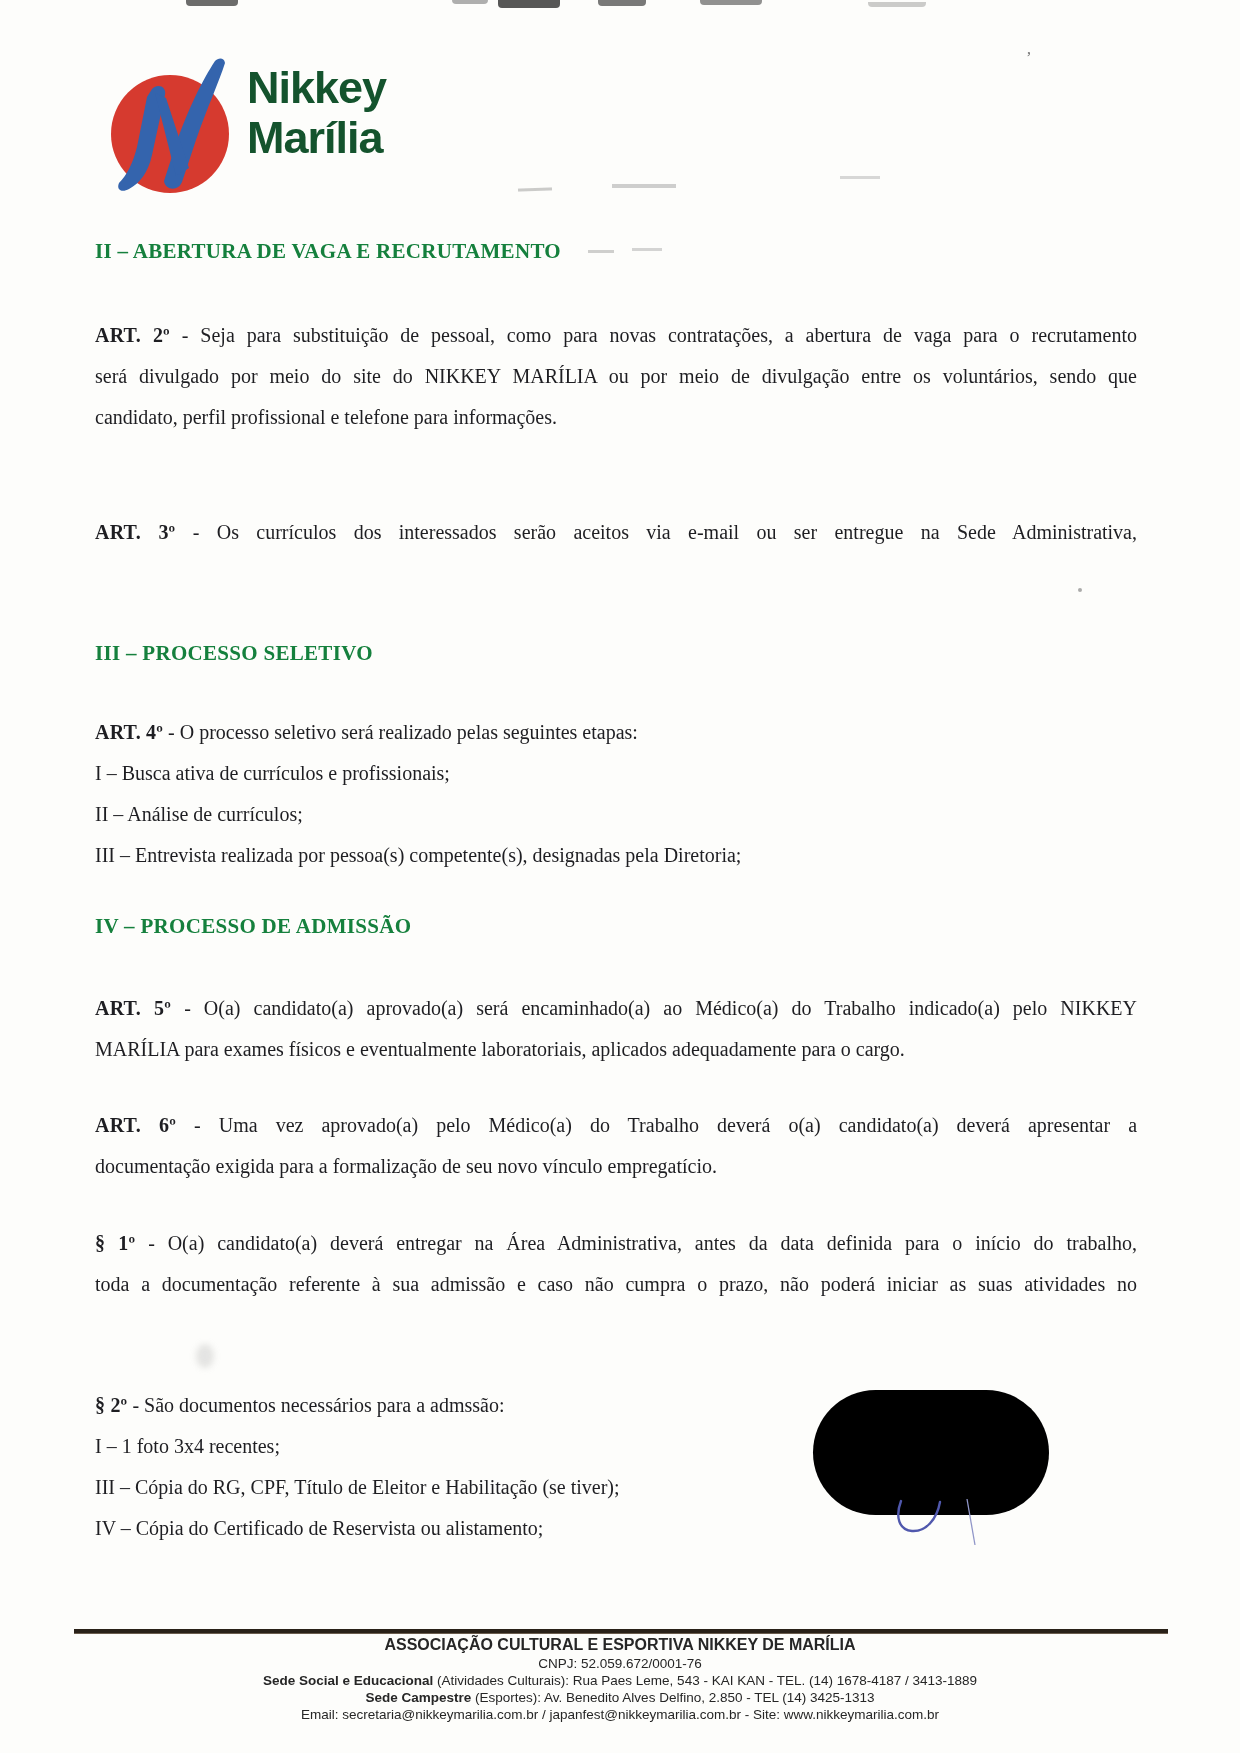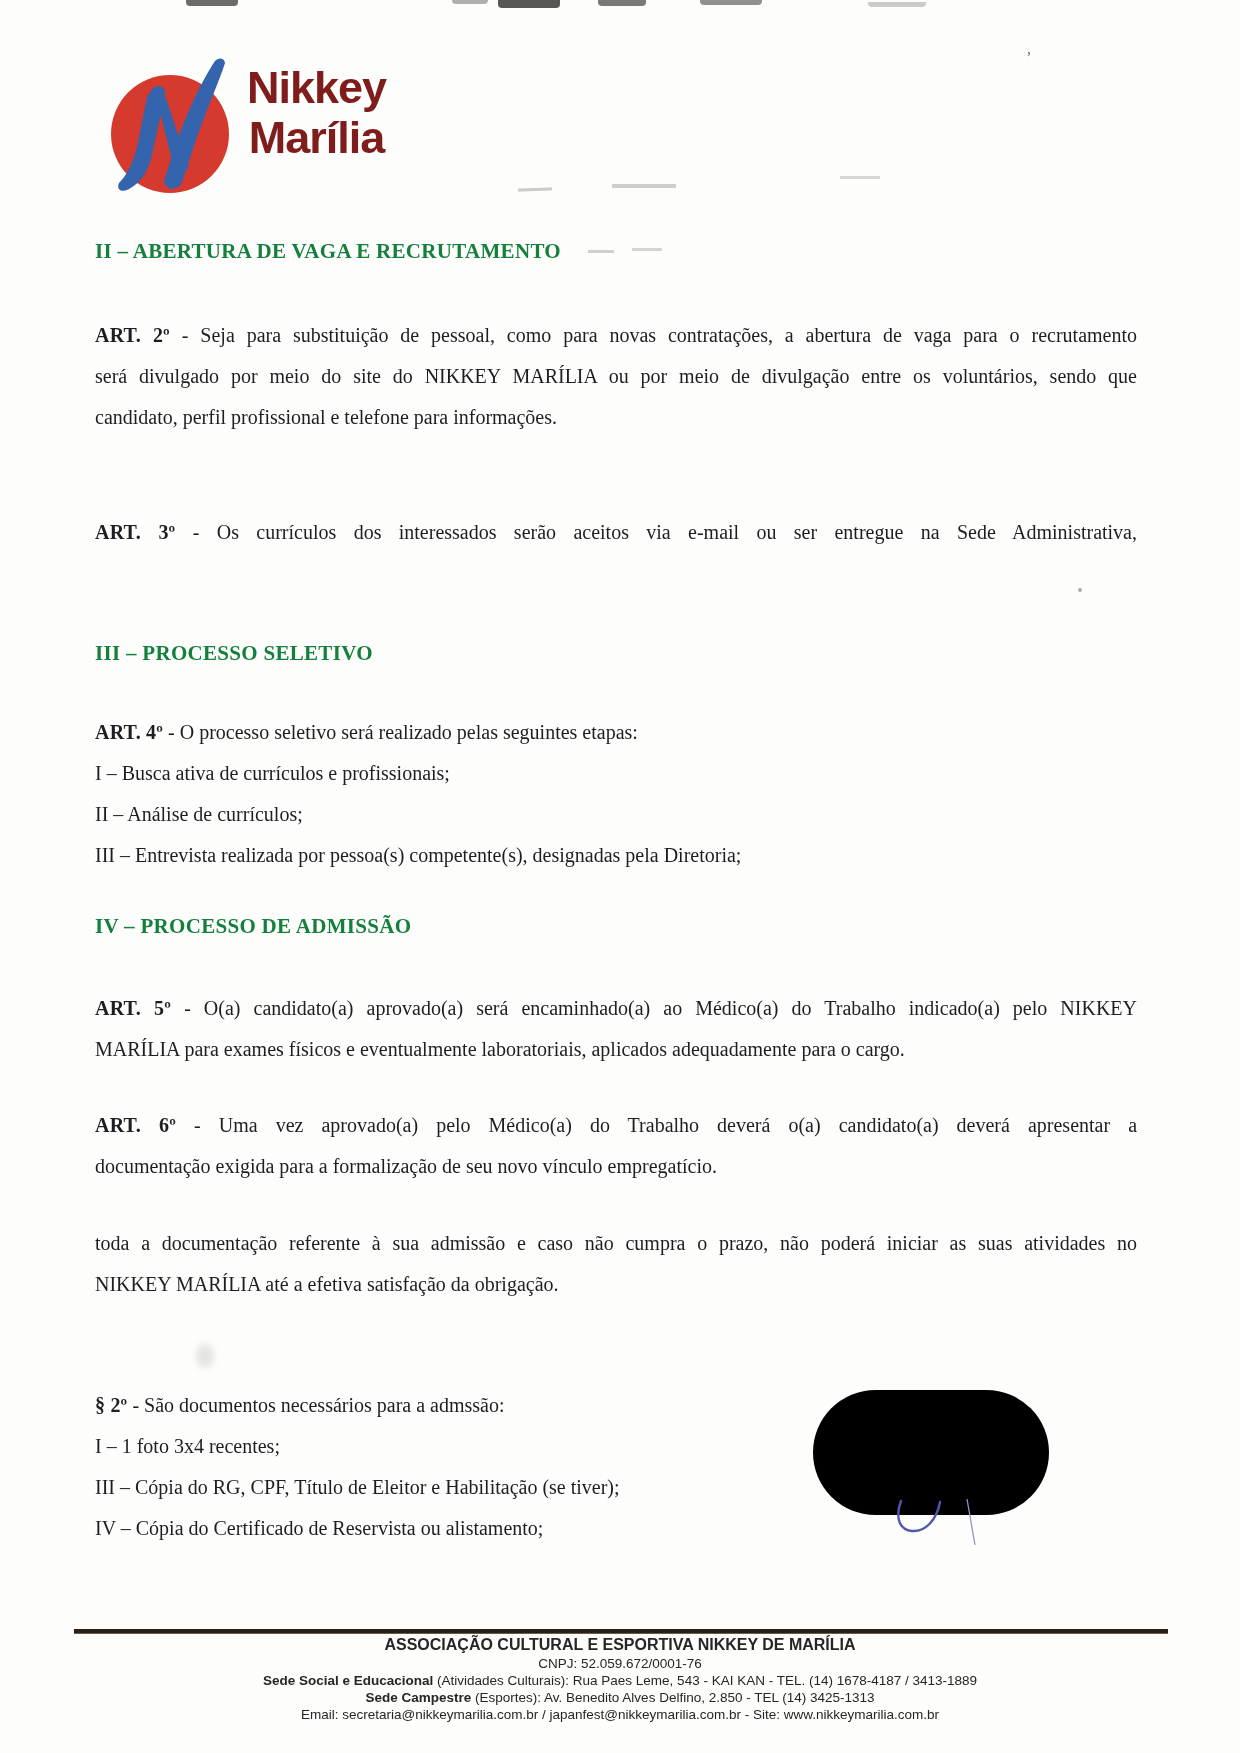--- a/index.html
+++ b/index.html
@@ -64,21 +64,21 @@
   <div class="dot"></div>
 
   <div class="logo">
     <svg width="150" height="145" viewBox="0 0 150 145">
       <circle cx="75" cy="79" r="59" fill="#d63a2f"></circle>
 
       <path fill="#3464ad" d="M120,6 C123,3 129,2 130,8 C124,27 112,53 101,85 L87,127 C83,137 70,135 69,126 L80,92 C92,56 108,24 120,6 Z"></path>
       <path fill="#3464ad" d="M57,34 C62,28 72,31 70,40 L57,100 C53,118 45,128 34,134 C27,138 21,135 24,128 C32,120 38,108 42,92 L52,42 Z"></path>
       <path fill="#3464ad" d="M60,38 L71,43 L94,113 L81,121 Z"></path>
     </svg>
-    <div class="logo-text" style="color:#7f1d1d;text-align:center;">
+    <div class="logo-text" style="color:#14532d;">
       <div>Nikkey</div>
       <div>Marília</div>
     </div>
   </div>
 
   <div>
       <div class="block heading" style="top: 238px;">II – ABERTURA DE VAGA E RECRUTAMENTO</div>
       <div class="block para" style="top: 315px;">
         <div class="line just"><b>ART. 2º</b> - Seja para substituição de pessoal, como para novas contratações, a abertura de vaga para o recrutamento</div>
         <div class="line just">será divulgado por meio do site do NIKKEY MARÍLIA ou por meio de divulgação entre os voluntários, sendo que</div>
@@ -97,22 +97,22 @@
       <div class="block heading" style="top: 913px;">IV – PROCESSO DE ADMISSÃO</div>
       <div class="block para" style="top: 988px;">
         <div class="line just"><b>ART. 5º</b> - O(a) candidato(a) aprovado(a) será encaminhado(a) ao Médico(a) do Trabalho indicado(a) pelo NIKKEY</div>
         <div class="line">MARÍLIA para exames físicos e eventualmente laboratoriais, aplicados adequadamente para o cargo.</div>
       </div>
       <div class="block para" style="top: 1105px;">
         <div class="line just"><b>ART. 6º</b> - Uma vez aprovado(a) pelo Médico(a) do Trabalho deverá o(a) candidato(a) deverá apresentar a</div>
         <div class="line">documentação exigida para a formalização de seu novo vínculo empregatício.</div>
       </div>
       <div class="block para" style="top: 1223px;">
+        <div class="line just"><b>§ 1º</b> - O(a) candidato(a) deverá entregar na Área Administrativa, antes da data definida para o início do trabalho,</div>
         <div class="line just">toda a documentação referente à sua admissão e caso não cumpra o prazo, não poderá iniciar as suas atividades no</div>
-        <div class="line">NIKKEY MARÍLIA até a efetiva satisfação da obrigação.</div>
       </div>
       <div class="block para" style="top: 1385px;">
         <div class="line"><b>§ 2º</b> - São documentos necessários para a admssão:</div>
         <div class="line">I – 1 foto 3x4 recentes;</div>
         <div class="line">III – Cópia do RG, CPF, Título de Eleitor e Habilitação (se tiver);</div>
         <div class="line">IV – Cópia do Certificado de Reservista ou alistamento;</div>
       </div>
     </div>
 
   <div class="redact"></div>

